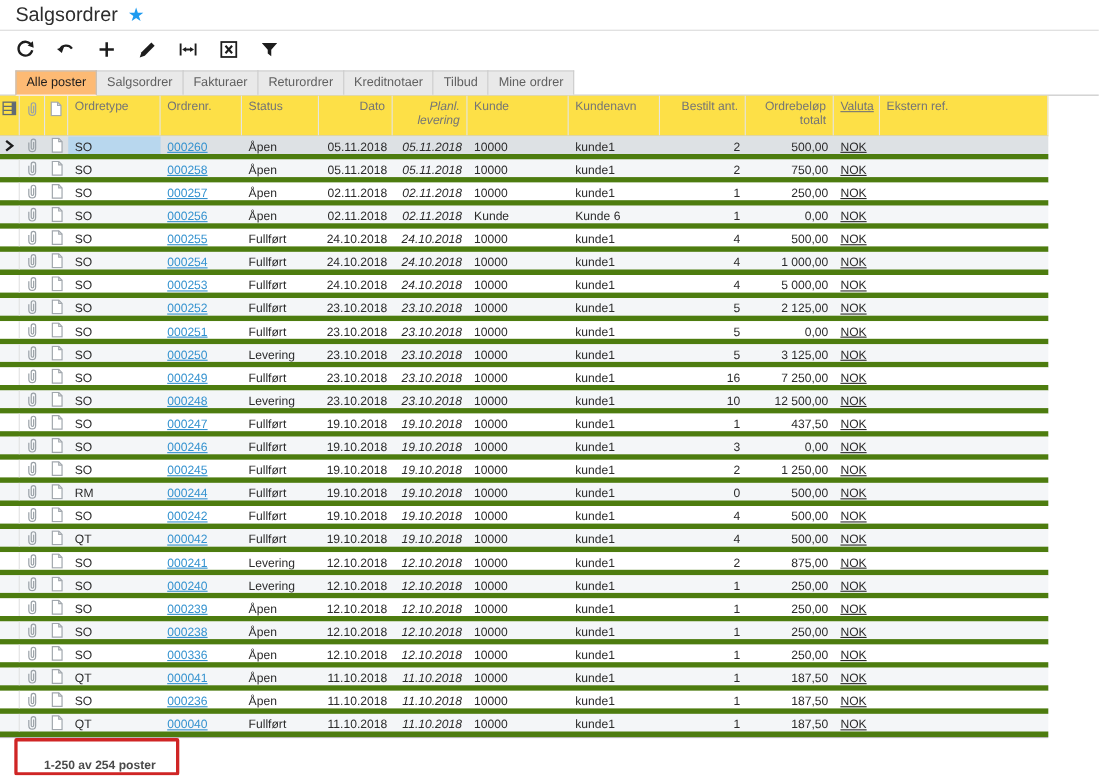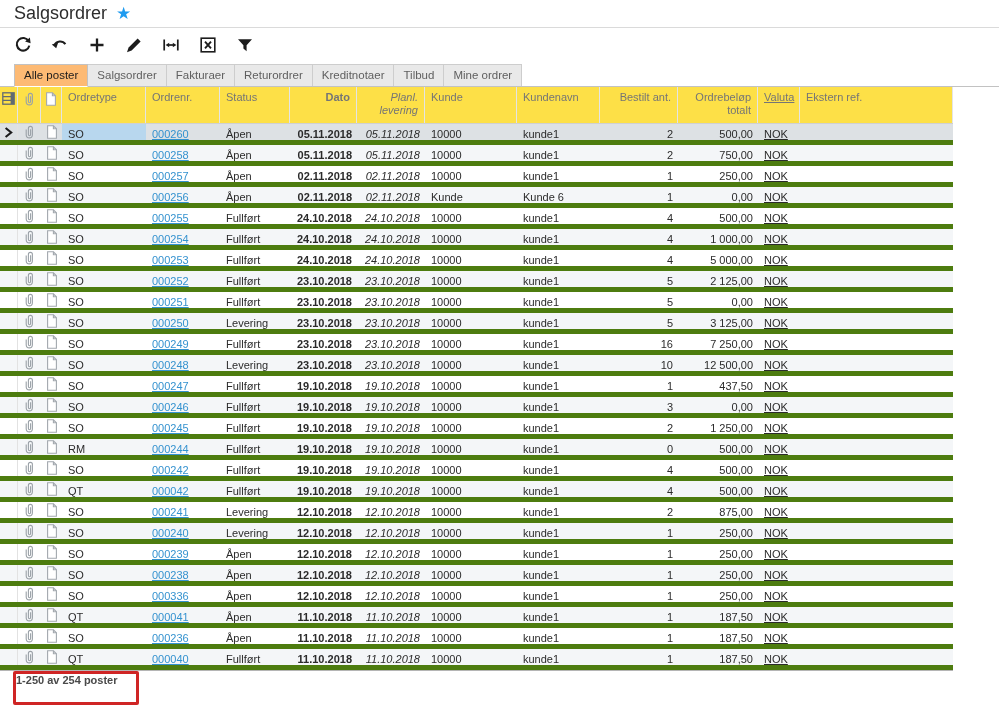--- a/index.html
+++ b/index.html
@@ -40,34 +40,34 @@
   .cell-active{background:#b8d7ee;}
   .order-link{color:#3492cf;text-decoration:underline;cursor:pointer;}
 
   
   .c-marker{width:18px;}
   .c-clip{width:23px;}
   .c-doc{width:21px;}
   .c-type{width:84px;}
   .c-order{width:74px;}
   .c-status{width:70px;}
-  .c-date{width:67px;font-weight:bold;}
+  .c-date{width:67px;}
   .c-planned{width:68px;font-style:italic;}
   .c-customer{width:92px;}
   .c-name{width:83px;}
   .c-qty{width:78px;}
   .c-total{width:80px;}
   .c-cur{width:42px;text-decoration:underline;}
   .c-ext{width:153px;}
   .grid-row .c-marker{border-right:1px solid #e2e2e2;}
 
   
   .footerbar{position:relative;height:34px;}
   .annotation-box{position:absolute;left:13px;top:0px;width:120px;height:28px;border:3px solid #cf2525;
-        border-radius:2px;display:flex;align-items:flex-start;padding-left:0;box-sizing:content-box;background:transparent;}
+        border-radius:2px;display:flex;align-items:flex-end;padding-left:24px;box-sizing:content-box;background:transparent;}
   .record-count{font-size:11px;font-weight:700;color:#4a4a4a;white-space:nowrap;}
 </style>
 </head>
 <body>
 
 <div class="app">
 
   <div class="titlebar">
     <span class="page-title">Salgsordrer</span>
     <span class="fav-star">★</span>

